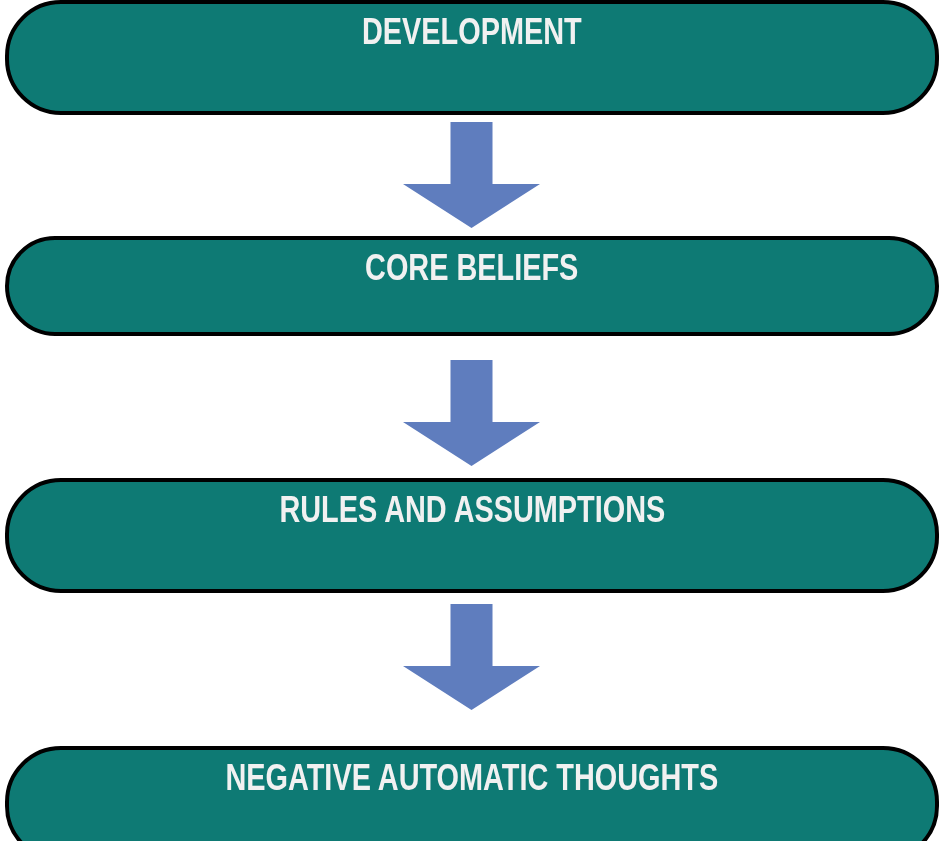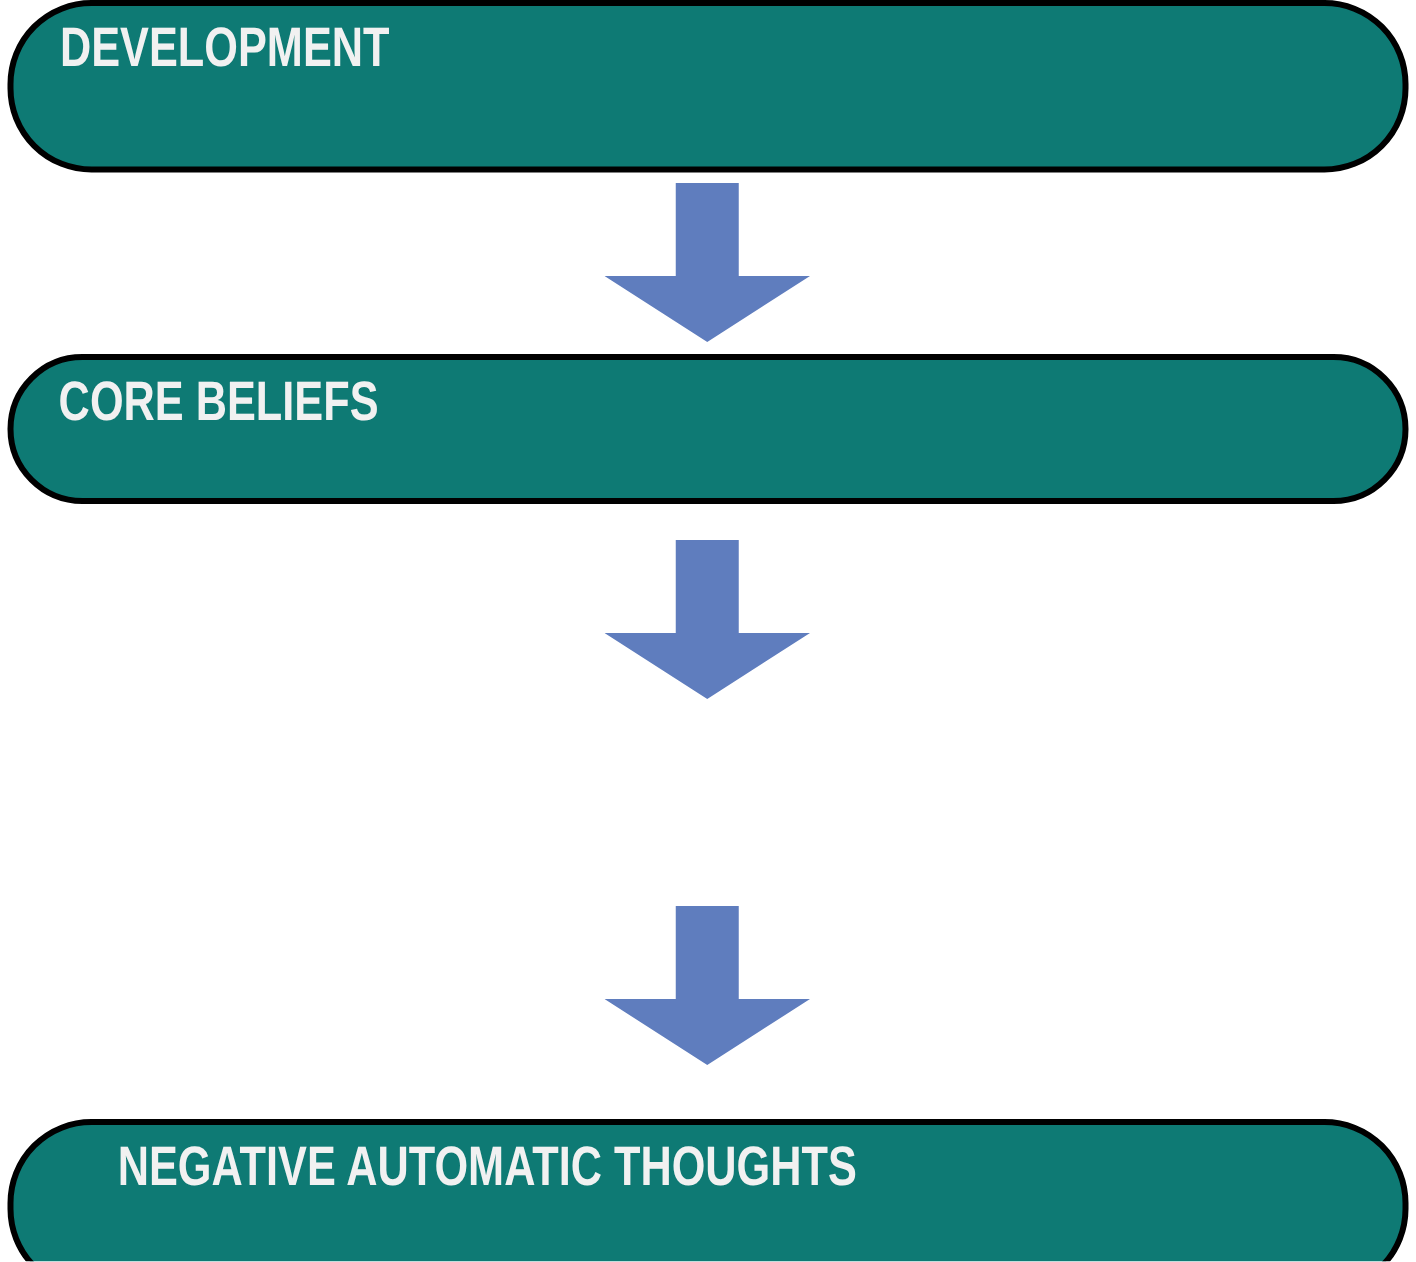--- a/index.html
+++ b/index.html
@@ -20,20 +20,21 @@
   .node{
     position:absolute;
     left:5px;
     width:934px;
     height:115px;
     box-sizing:border-box;
     background:var(--teal);
     border:4px solid var(--ink);
     border-radius:56px;
     display:flex;
+    justify-content:center;
     align-items:flex-start;
     padding-top:8px;
   }
   .node-label{
     display:inline-block;
     color:var(--label);
     font-weight:700;
     font-size:37px;
     line-height:1.1;
     letter-spacing:0px;
@@ -76,20 +77,23 @@
   <div class="node node-2">
     <span class="node-label">CORE BELIEFS</span>
   </div>
 
   <div class="arrow arrow-2">
     <svg viewBox="0 0 137 106" xmlns="http://www.w3.org/2000/svg" aria-hidden="true">
       <polygon points="47.5,0 89.5,0 89.5,62 137,62 68.5,106 0,62 47.5,62"></polygon>
     </svg>
   </div>
 
+  <div class="node node-3">
+    <span class="node-label">RULES AND ASSUMPTIONS</span>
+  </div>
 
   <div class="arrow arrow-3">
     <svg viewBox="0 0 137 106" xmlns="http://www.w3.org/2000/svg" aria-hidden="true">
       <polygon points="47.5,0 89.5,0 89.5,62 137,62 68.5,106 0,62 47.5,62"></polygon>
     </svg>
   </div>
 
   <div class="node node-4">
     <span class="node-label">NEGATIVE AUTOMATIC THOUGHTS</span>
   </div>

